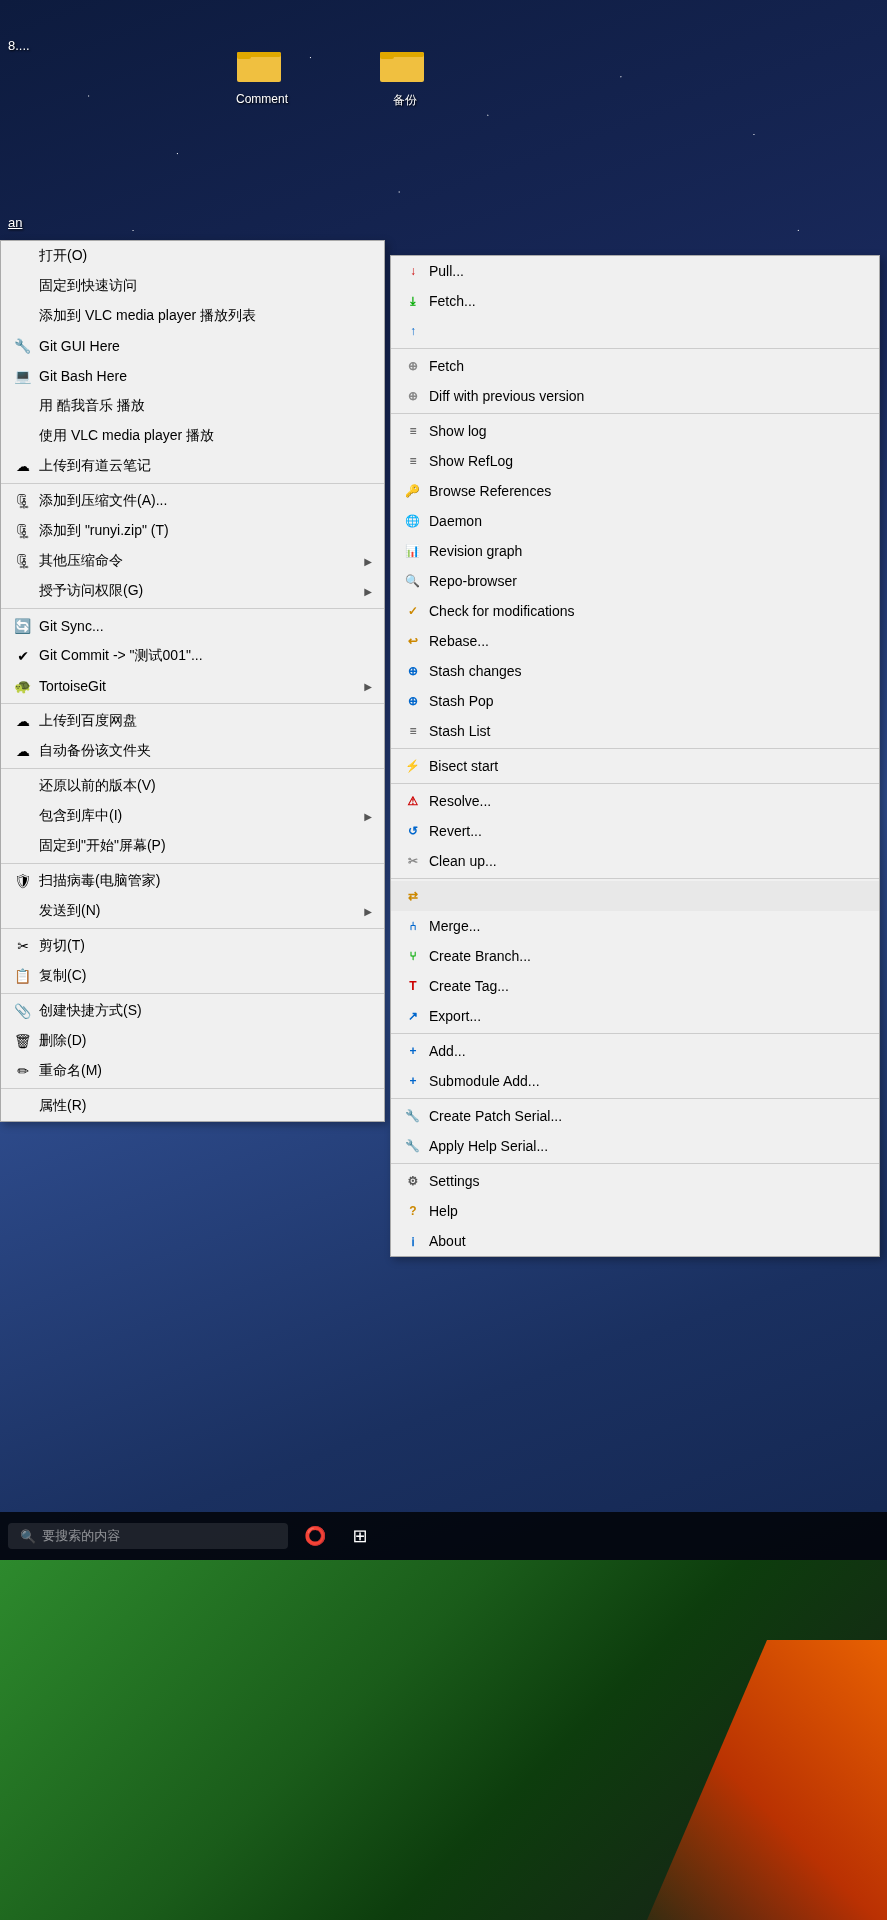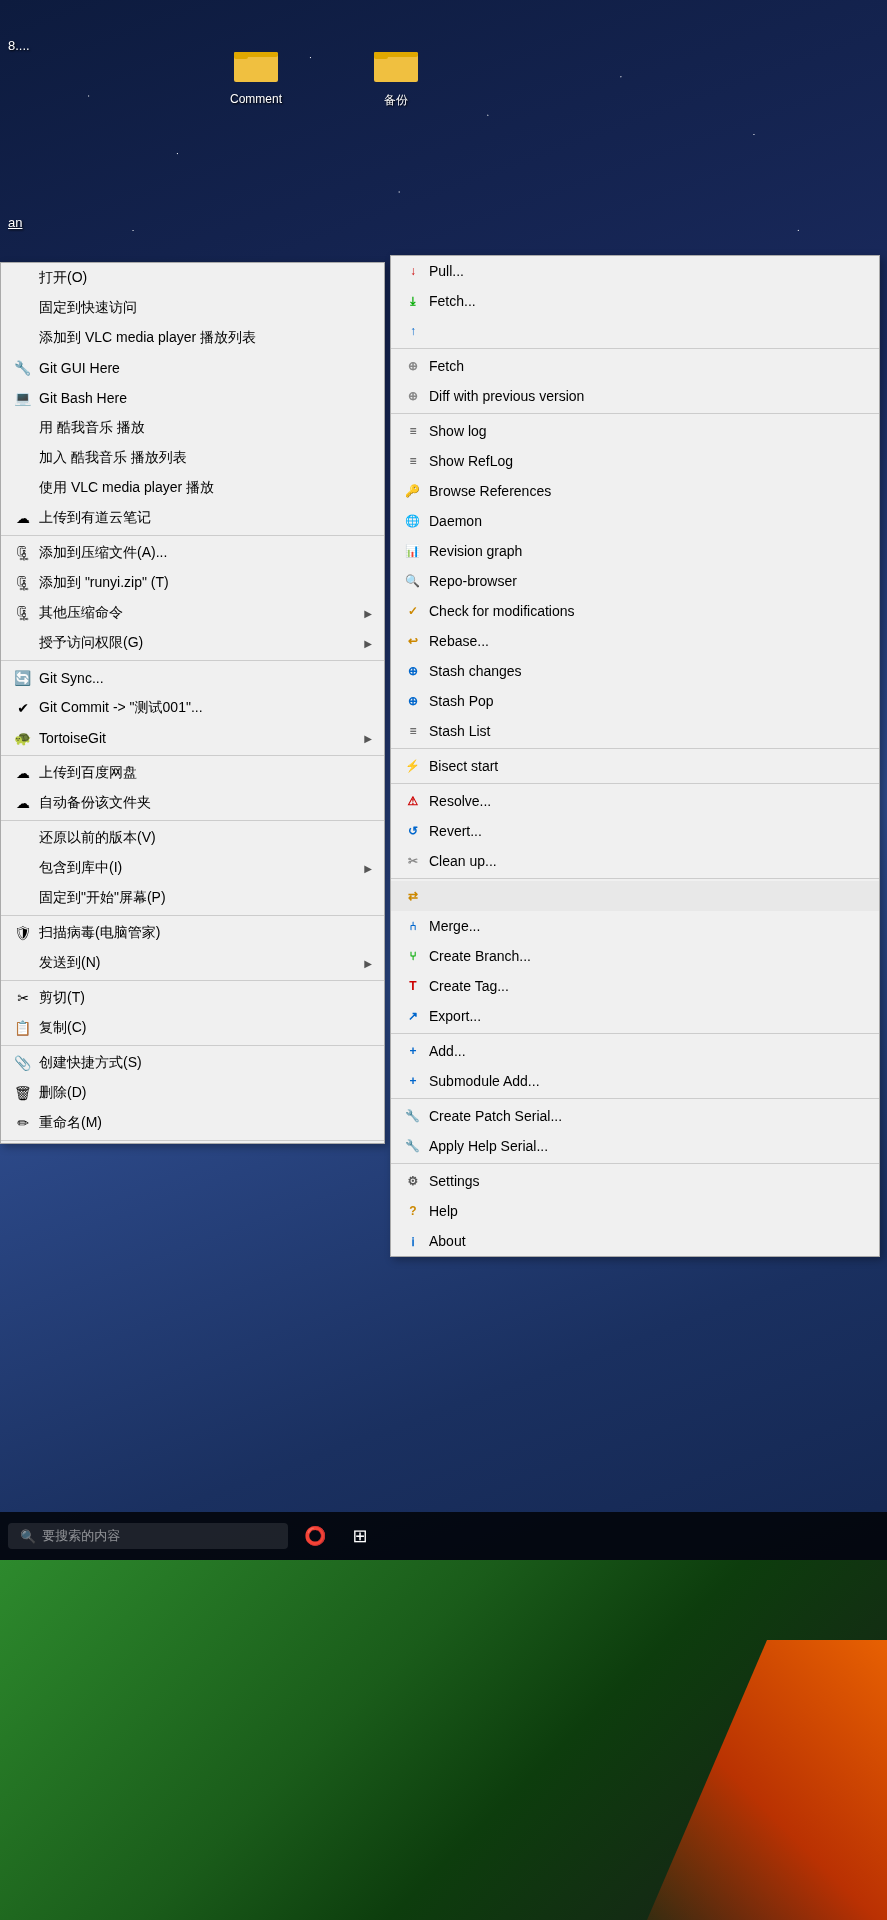--- a/index.html
+++ b/index.html
@@ -66,26 +66,27 @@
       display: flex;
       align-items: center;
       justify-content: center;
     }
 
     .desktop-icon .icon-label {
       color: white;
       font-size: 12px;
       text-shadow: 1px 1px 2px black;
       text-align: right;
+      margin-left: 6px;
     }
 
     
     .context-menu-left {
       position: absolute;
-      top: 262px;
+      top: 240px;
       left: 0px;
       width: 385px;
       background: #f0f0f0;
       border: 1px solid #aaa;
       box-shadow: 3px 3px 8px rgba(0,0,0,0.3);
       font-size: 14px;
       z-index: 100;
     }
 
     .menu-item {
@@ -282,24 +283,20 @@
     <div class="menu-item">
       <span class="item-icon small-icon">💻</span>
       <span class="item-text">Git Bash Here</span>
     </div>
     <div class="menu-item">
       <span class="item-icon small-icon"></span>
       <span class="item-text">用 酷我音乐 播放</span>
     </div>
     <div class="menu-item">
       <span class="item-icon small-icon"></span>
-      <span class="item-text">加入 酷我音乐 播放列表</span>
-    </div>
-    <div class="menu-item">
-      <span class="item-icon small-icon"></span>
       <span class="item-text">使用 VLC media player 播放</span>
     </div>
     <div class="menu-item">
       <span class="item-icon small-icon">☁</span>
       <span class="item-text">上传到有道云笔记</span>
     </div>
     <div class="menu-separator"></div>
     <div class="menu-item">
       <span class="item-icon small-icon">🗜</span>
       <span class="item-text">添加到压缩文件(A)...</span>
@@ -381,20 +378,24 @@
     </div>
     <div class="menu-item">
       <span class="item-icon small-icon">🗑</span>
       <span class="item-text">删除(D)</span>
     </div>
     <div class="menu-item">
       <span class="item-icon small-icon">✏</span>
       <span class="item-text">重命名(M)</span>
     </div>
     <div class="menu-separator"></div>
+    <div class="menu-item">
+      <span class="item-icon small-icon"></span>
+      <span class="item-text">属性(R)</span>
+    </div>
   </div>
 
 <div class="context-menu-right" id="right-menu">
 <div class="menu-item">
       <span class="item-icon" style="display: inline-flex; align-items: center; justify-content: center; width: 20px; height: 20px; border-radius: 2px; font-size: 12px; font-weight: bold; color: rgb(204, 0, 0);">↓</span>
       <span class="item-text">Pull...</span>
     </div>
     <div class="menu-item">
       <span class="item-icon" style="display: inline-flex; align-items: center; justify-content: center; width: 20px; height: 20px; border-radius: 2px; font-size: 12px; font-weight: bold; color: rgb(0, 170, 0);">⤓</span>
       <span class="item-text">Fetch...</span>

